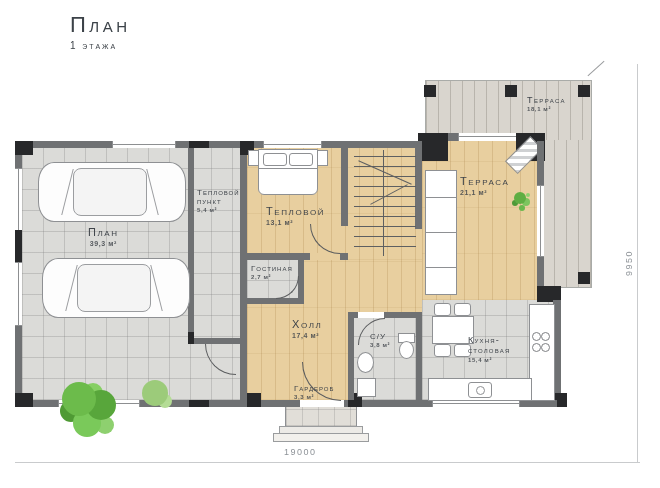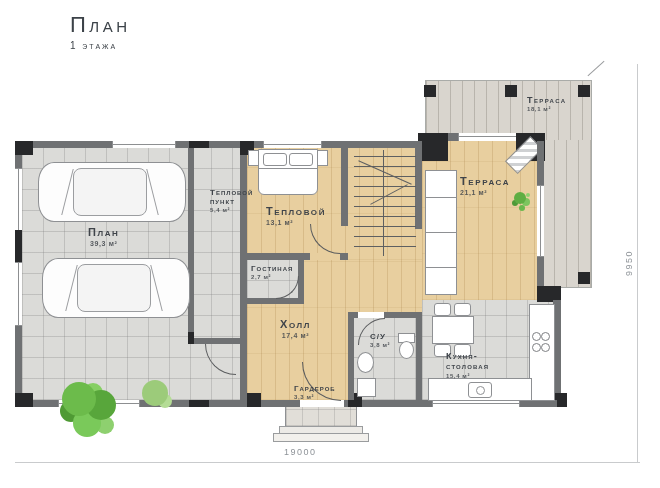--- a/index.html
+++ b/index.html
@@ -23,21 +23,21 @@
   
   .wall{background:#6f7173;}
   .col{background:#27282a;}
   .win-h{background:linear-gradient(to bottom,#fff 0 3px,#8d8f91 3px 4px,#fff 4px 100%);border-left:1px solid #8d8f91;border-right:1px solid #8d8f91;}
   .win-v{background:linear-gradient(to right,#fff 0 3px,#8d8f91 3px 4px,#fff 4px 100%);border-top:1px solid #8d8f91;border-bottom:1px solid #8d8f91;}
   .arc{border:1.4px solid #5a5c5e;background:transparent;}
   .thinline{background:#c9cbcd;}
 
   
   .rlabel{position:absolute;color:#3f444a;text-align:left;line-height:1.15;}
-  .rname{font-variant:small-caps;font-weight:bold;letter-spacing:1.6px;font-size:11px;}
+  .rname{font-variant:small-caps;font-weight:normal;letter-spacing:1.6px;font-size:11px;}
   .rname.sm{font-size:8px;letter-spacing:1px;}
   .rarea{font-size:7px;letter-spacing:.6px;font-weight:bold;opacity:.85;margin-top:1px;}
   .title{position:absolute;left:70px;top:12px;color:#3c4248;}
   .title .t1{font-size:22px;font-variant:small-caps;letter-spacing:3.5px;font-weight:500;}
   .title .t2{font-size:10px;font-variant:small-caps;letter-spacing:2px;margin-top:2px;font-weight:500;}
 
   
   .car{position:absolute;width:146px;height:58px;background:#fdfdfd;border:1.6px solid #8e9093;border-radius:16px/20px;}
   .car .cab{position:absolute;left:34px;right:38px;top:5px;bottom:5px;border:1.2px solid #9b9da0;border-radius:8px;background:#f4f4f4;}
   .car .ws1,.car .ws2{position:absolute;top:6px;bottom:6px;width:0;border-left:1.2px solid #9b9da0;}
@@ -209,49 +209,49 @@
 
   <div class="tree" style="left:62px;top:382px;width:34px;height:34px;background:#6cbb4b;
     box-shadow:22px 6px 0 -2px #58a63b,8px 24px 0 -3px #7ac95a,-8px 12px 0 -6px #4f9a34,26px 26px 0 -8px #8ed06f,14px -6px 0 -7px #86cf63,-4px -2px 0 -9px #a5dd8a;"></div>
   <div class="tree" style="left:142px;top:380px;width:26px;height:26px;background:#9ccb7a;
     box-shadow:10px 8px 0 -6px #b4dc95,-4px 6px 0 -8px #86b968,6px -4px 0 -8px #c2e4a8;"></div>
 
   <div class="rlabel" style="left:88px;top:226px;text-align:center;">
     <div class="rname">План</div>
     <div class="rarea">39,3 м²</div>
   </div>
-  <div class="rlabel" style="left:197px;top:188px;width:42px;margin-left:13px;">
+  <div class="rlabel" style="left:197px;top:188px;width:42px;">
     <div class="rname sm">Тепловой пункт</div>
     <div class="rarea" style="font-size:6px;">5,4 м²</div>
   </div>
   <div class="rlabel" style="left:266px;top:205px;">
     <div class="rname">Тепловой</div>
     <div class="rarea">13,1 м²</div>
   </div>
   <div class="rlabel" style="left:251px;top:264px;width:48px;">
     <div class="rname sm">Гостиная</div>
     <div class="rarea" style="font-size:6px;">2,7 м²</div>
   </div>
-  <div class="rlabel" style="left:280px;top:318px;text-align:center;">
+  <div class="rlabel" style="left:292px;top:318px;">
     <div class="rname">Холл</div>
     <div class="rarea">17,4 м²</div>
   </div>
   <div class="rlabel" style="left:460px;top:175px;">
     <div class="rname">Терраса</div>
     <div class="rarea">21,1 м²</div>
   </div>
   <div class="rlabel" style="left:527px;top:95px;">
     <div class="rname sm" style="font-size:9px;letter-spacing:1.4px;">Терраса</div>
     <div class="rarea" style="font-size:6px;">18,1 м²</div>
   </div>
   <div class="rlabel" style="left:370px;top:332px;">
     <div class="rname sm">С/У</div>
     <div class="rarea" style="font-size:6px;">3,8 м²</div>
   </div>
-  <div class="rlabel" style="left:446px;top:335px;width:62px;margin-top:16px;">
+  <div class="rlabel" style="left:468px;top:335px;width:62px;">
     <div class="rname sm" style="font-size:9px;letter-spacing:1.2px;">Кухня-столовая</div>
     <div class="rarea" style="font-size:6px;">15,4 м²</div>
   </div>
   <div class="rlabel" style="left:294px;top:384px;width:54px;">
     <div class="rname sm">Гардероб</div>
     <div class="rarea" style="font-size:6px;">3,3 м²</div>
   </div>
 
   <div class="abs thinline" style="left:15px;top:462px;width:625px;height:1px;"></div>
   <div class="abs thinline" style="left:637px;top:64px;width:1px;height:398px;"></div>

